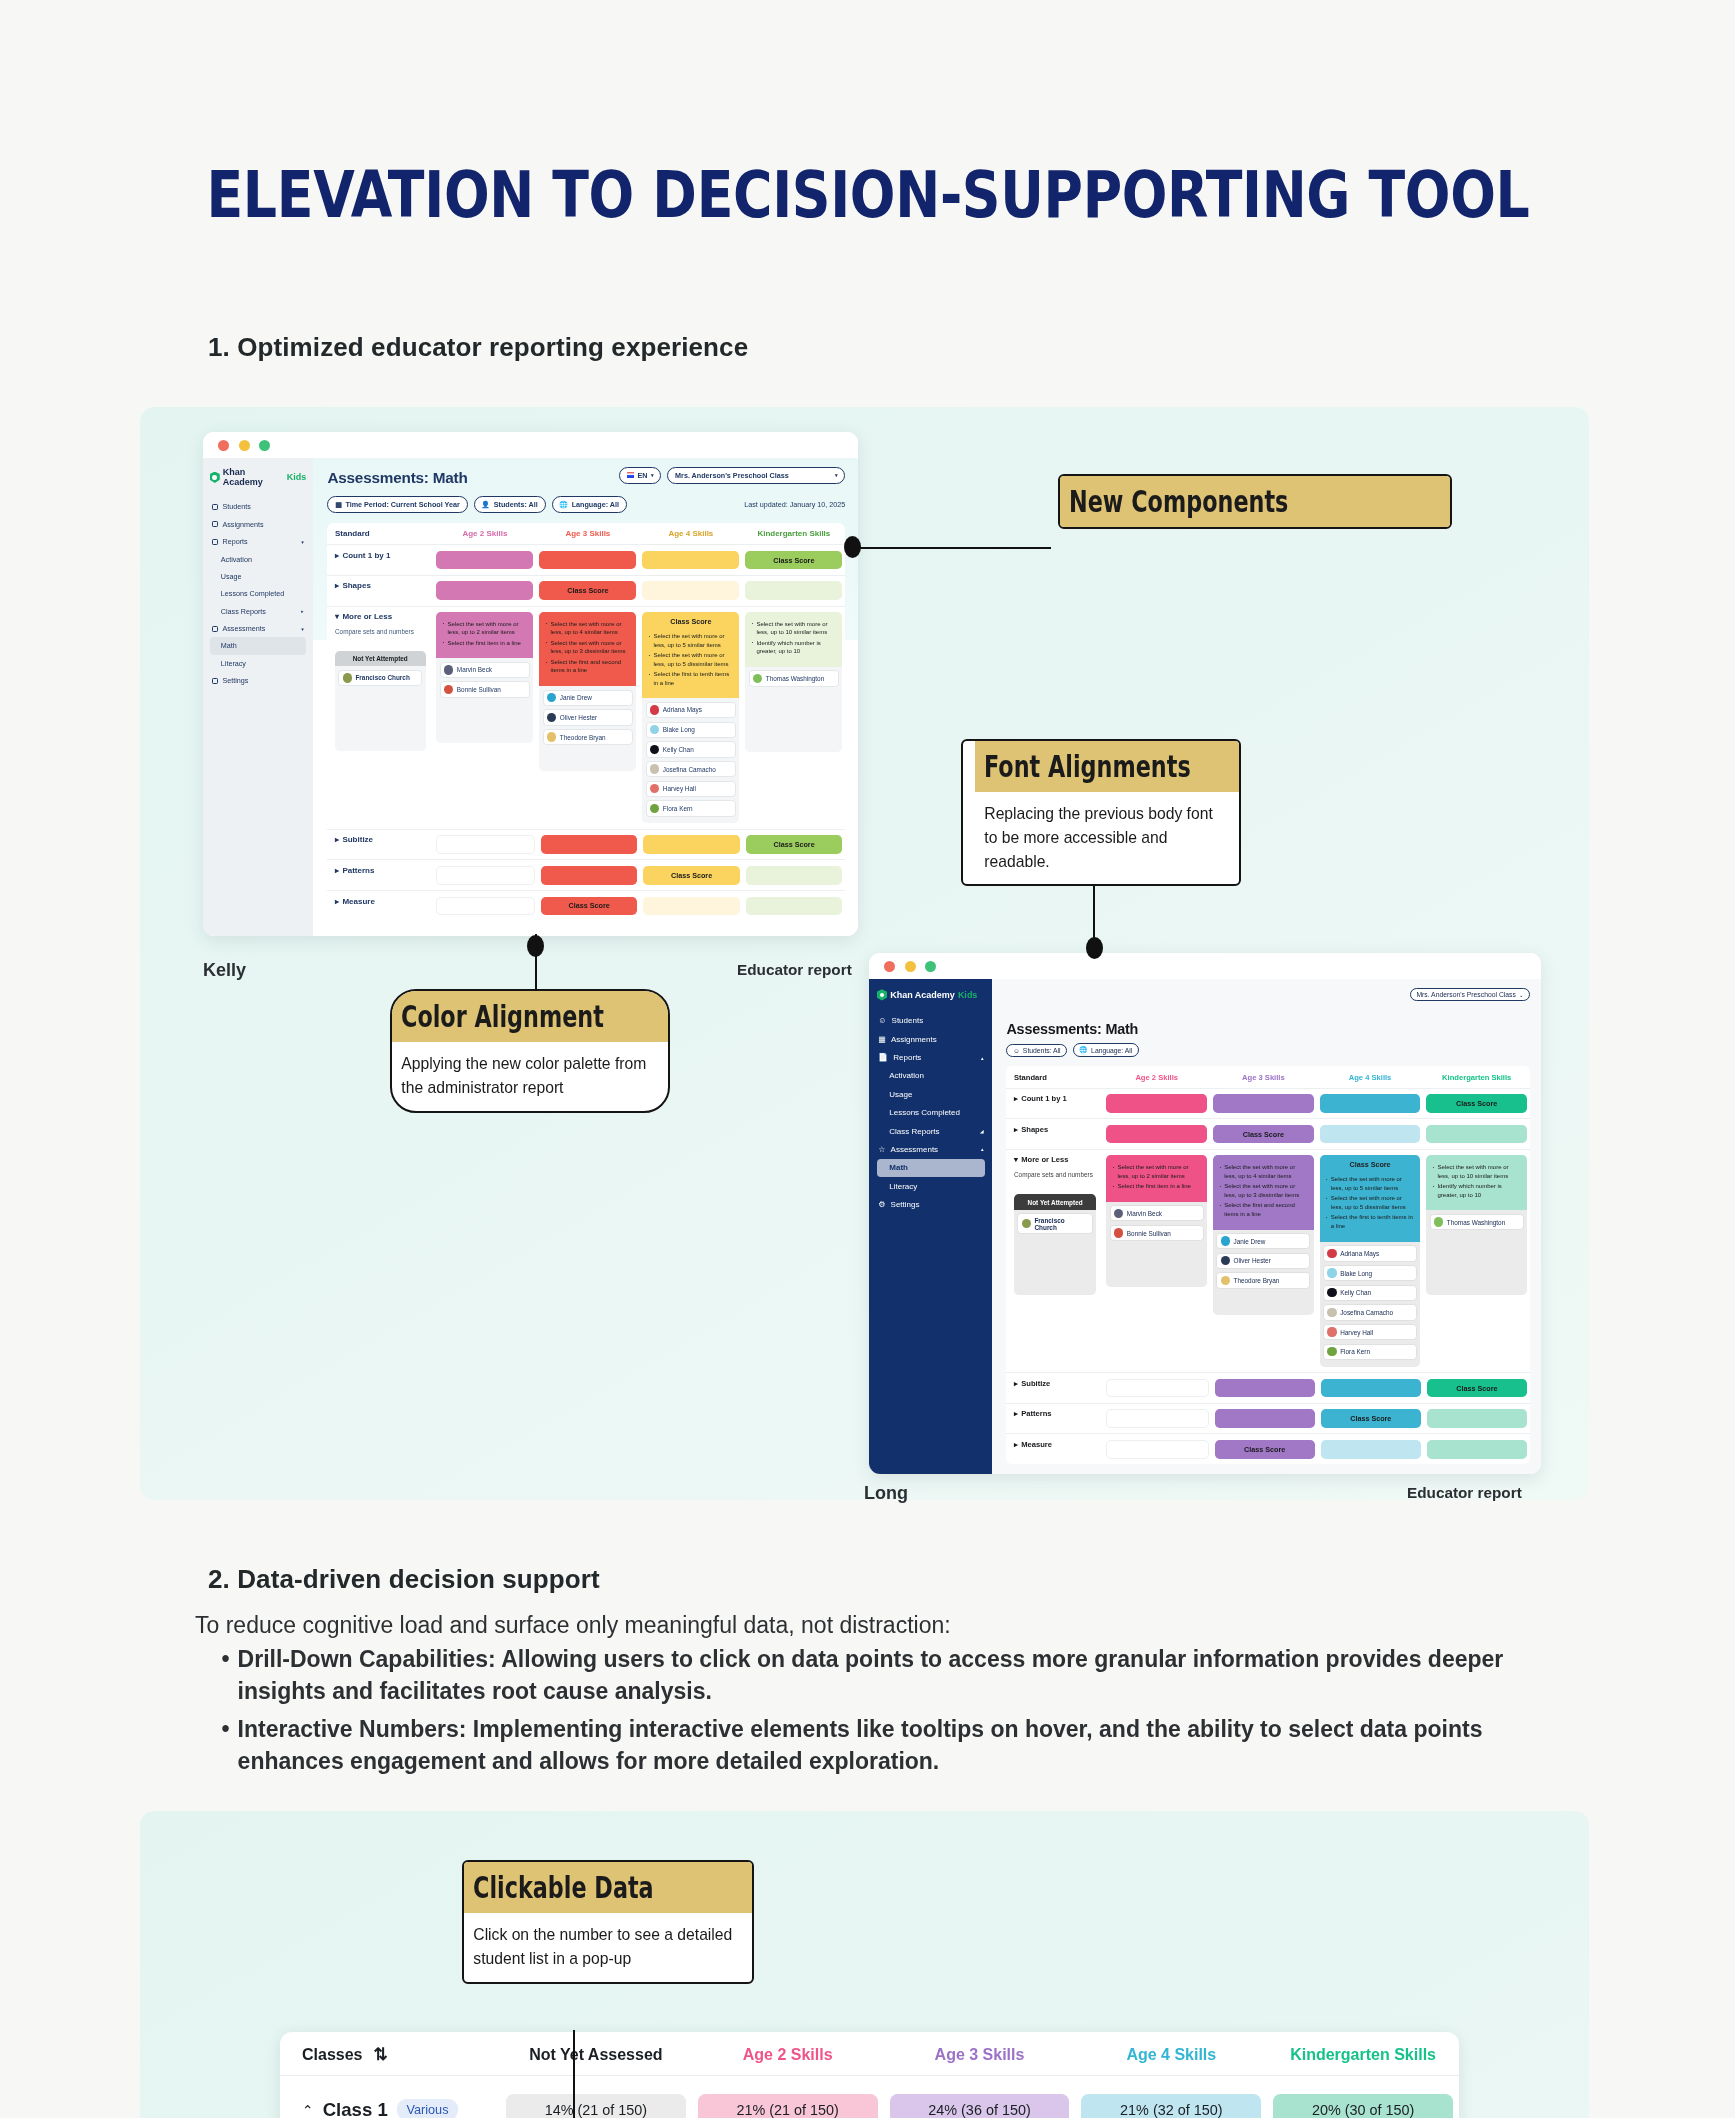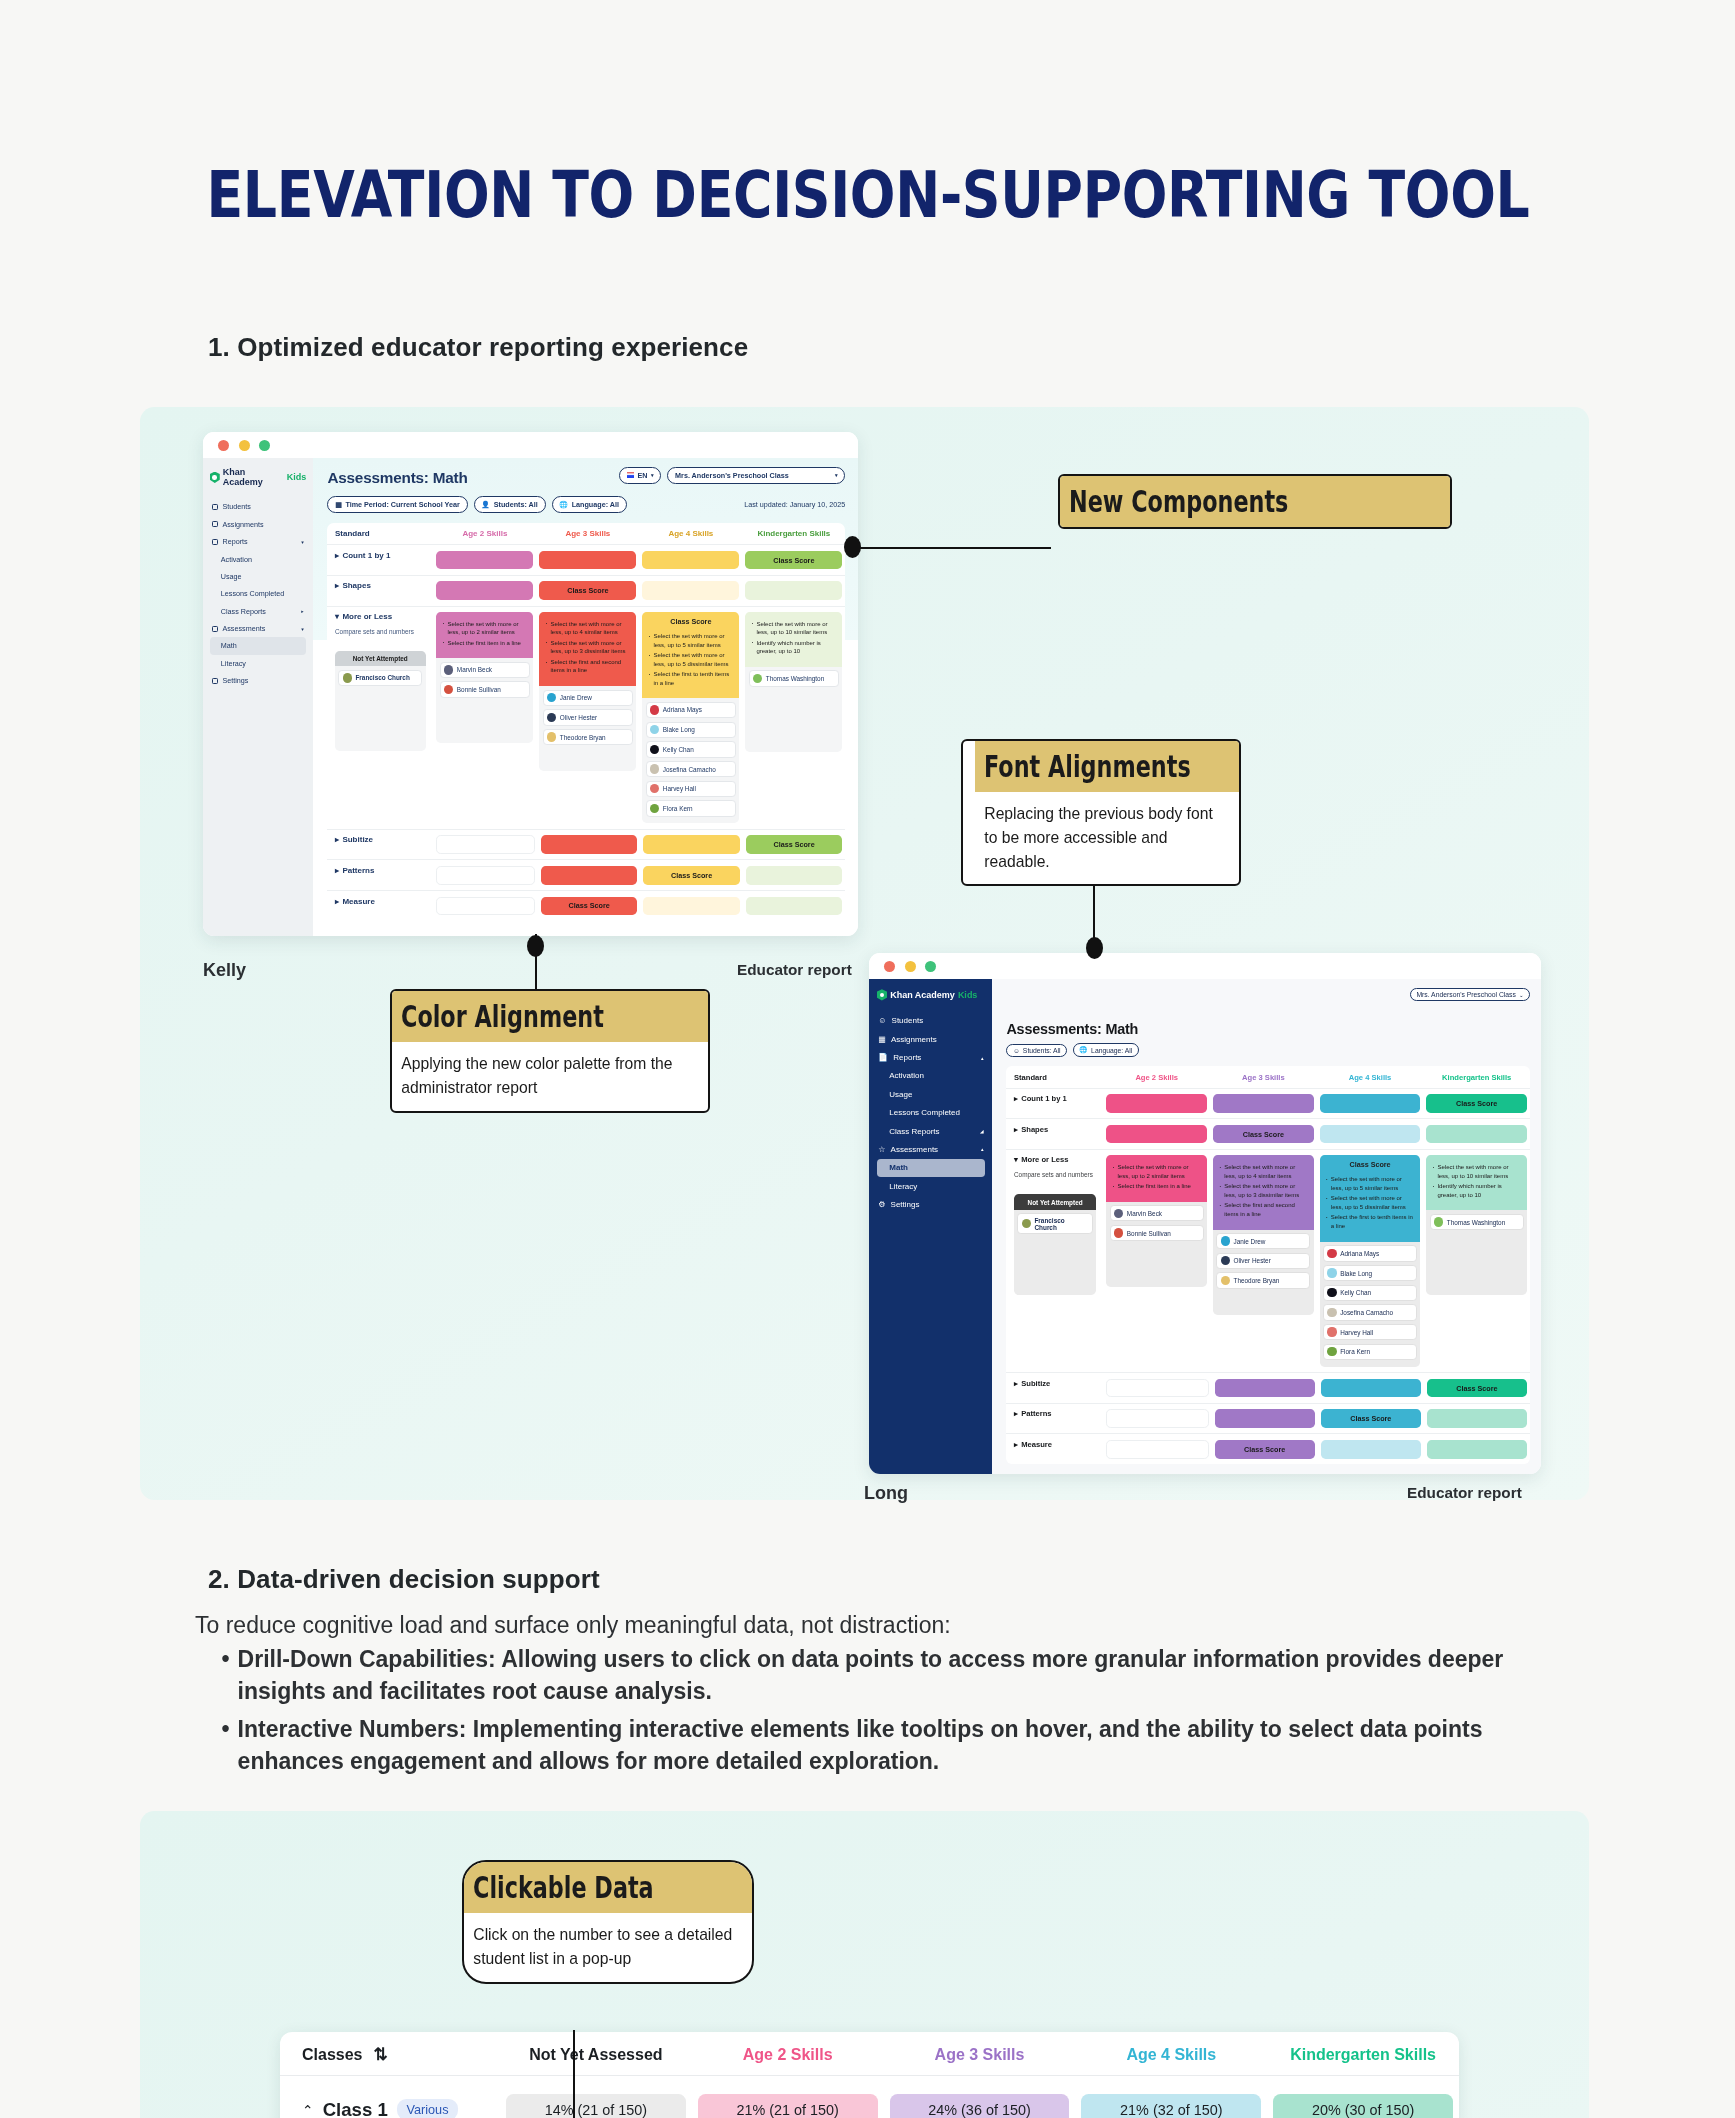--- a/index.html
+++ b/index.html
@@ -624,21 +624,21 @@
 <div class="knob" style="left:1086px; top:937px;"></div>
 <div class="callout" style="left:961px; top:739px; width:280px;padding-left:12px;">
   <div class="c-head">
       <div class="c-title">Font Alignments</div>
     </div>
   <div class="c-body">Replacing the previous body font to be more accessible and readable.</div>
 </div>
 
 <div class="leader" style="left:535px; top:934px; height:102px;"></div>
 <div class="knob" style="left:527px; top:935px;"></div>
-<div class="callout" style="left:390px; top:989px; width:320px;">
+<div class="callout" style="left:390px; top:989px; width:280px;border-radius:26px;">
   <div class="c-head">
       <div class="c-title">Color Alignment</div>
     </div>
   <div class="c-body">Applying the new color palette from the administrator report</div>
 </div>
 
 <div class="sec-head" style="left:208px; top:1564px;">2. Data-driven decision support</div>
 <div class="sec-sub" style="left:195px; top:1610px; width:1356px;">To reduce cognitive load and surface only meaningful data, not distraction:</div>
 <ul class="bullets" style="left:219px; top:1644px; width:1292px;font-weight:bold;">
   <li>Drill-Down Capabilities: Allowing users to click on data points to access more granular information provides deeper insights and facilitates root cause analysis.</li>
@@ -670,19 +670,19 @@
         <div class="r-cell" style="background:#f9c6d7;">21% (21 of 150)</div>
         <div class="r-cell" style="background:#d9c6ea;">24% (36 of 150)</div>
         <div class="r-cell" style="background:#bfe6f0;">21% (32 of 150)</div>
         <div class="r-cell" style="background:#a8e3cf;">20% (30 of 150)</div>
    </div>
     </div>
 </div>
 
 <div class="leader" style="left:573px; top:2030px; height:195px;"></div>
 
-<div class="callout" style="left:462px; top:1860px; width:292px;border-radius:24px;">
+<div class="callout" style="left:462px; top:1860px; width:292px;">
   <div class="c-head">
       <div class="c-title">Clickable Data</div>
     </div>
   <div class="c-body">Click on the number to see a detailed student list in a pop-up</div>
 </div>
 
 
 </body></html>

